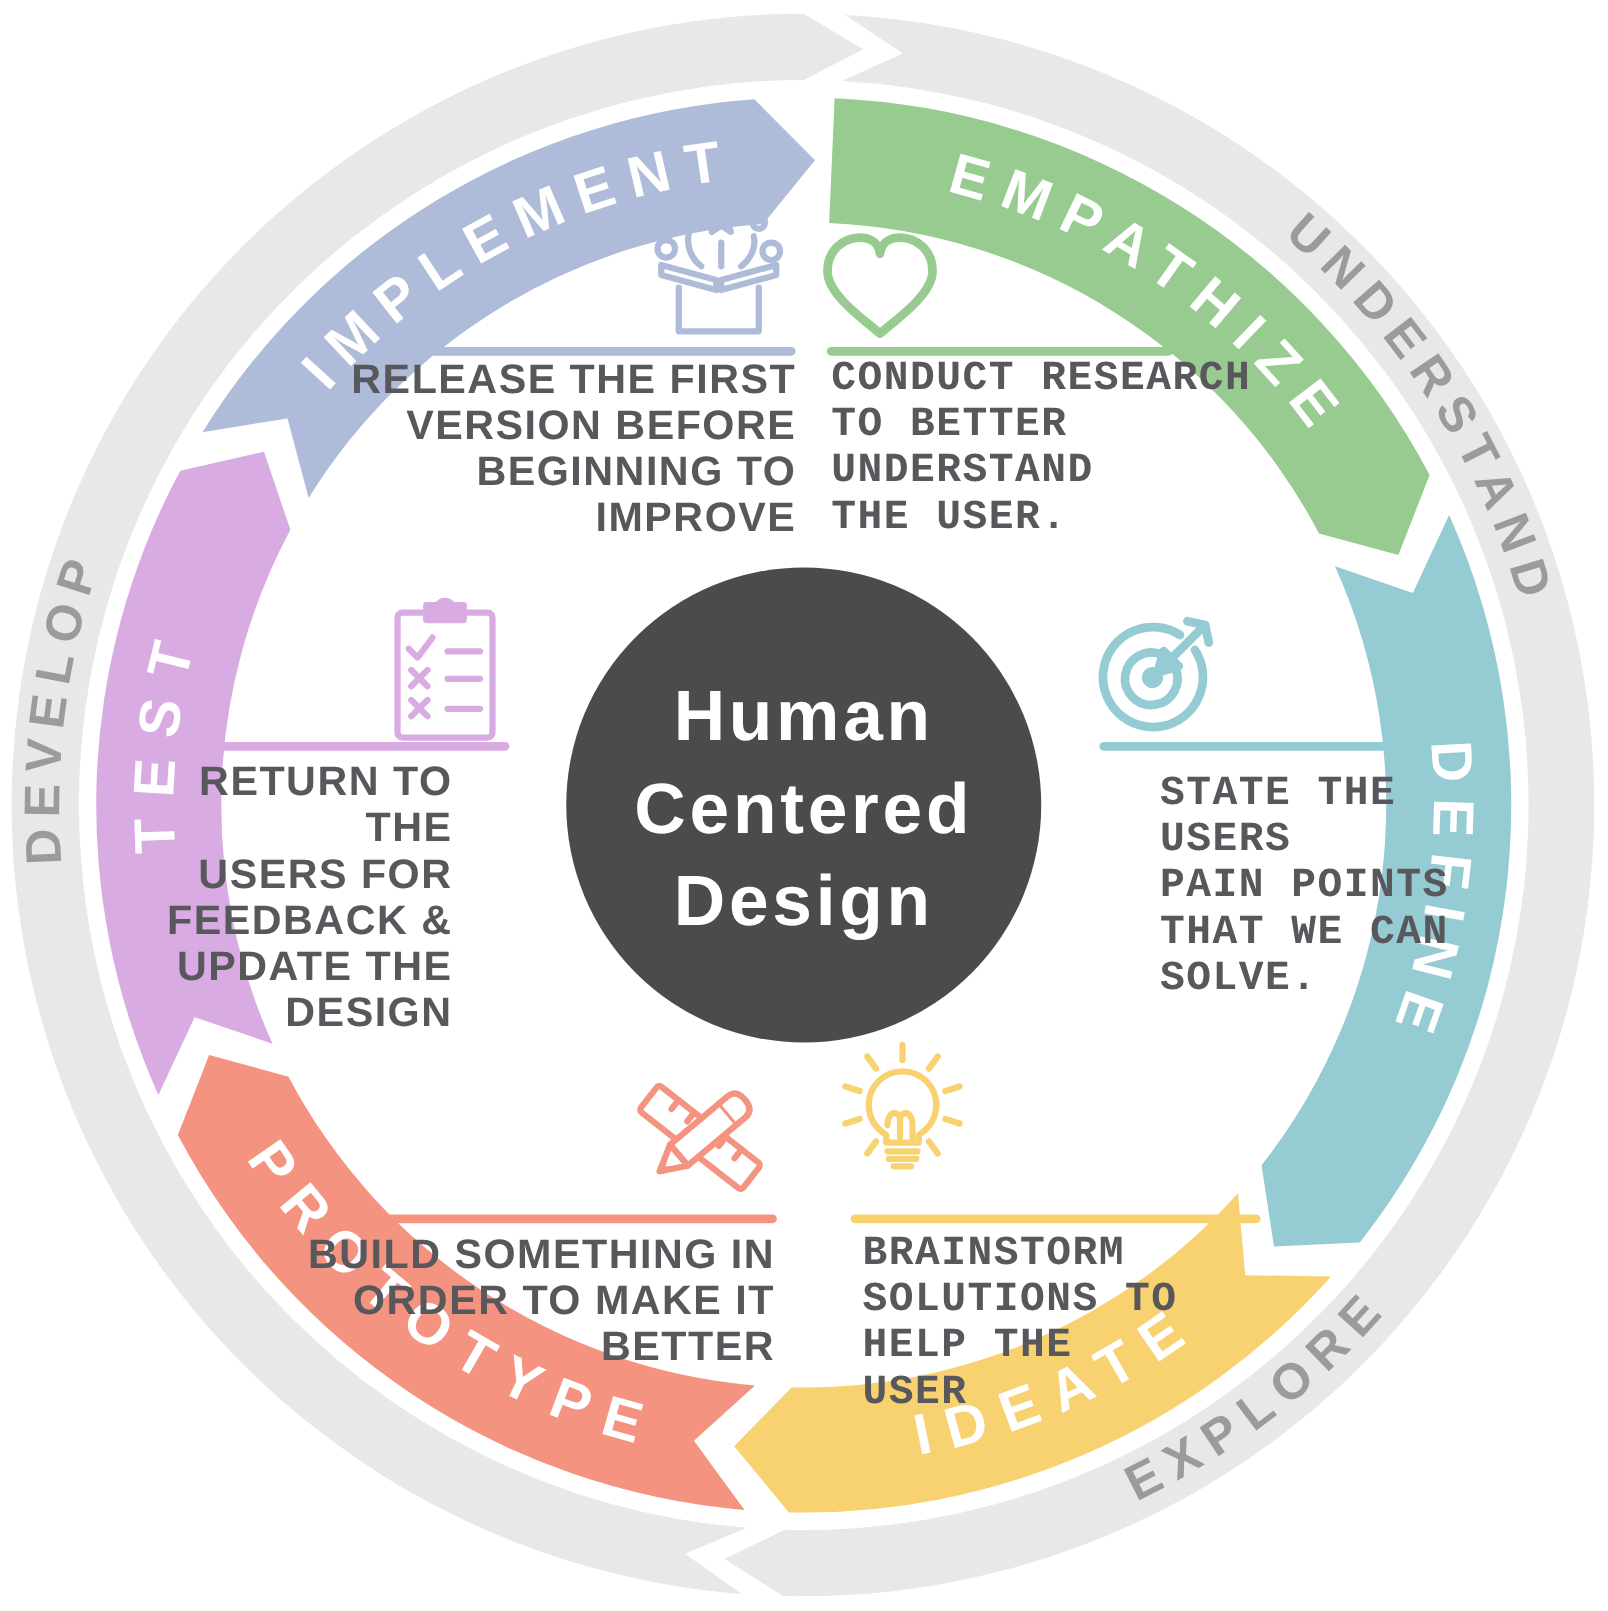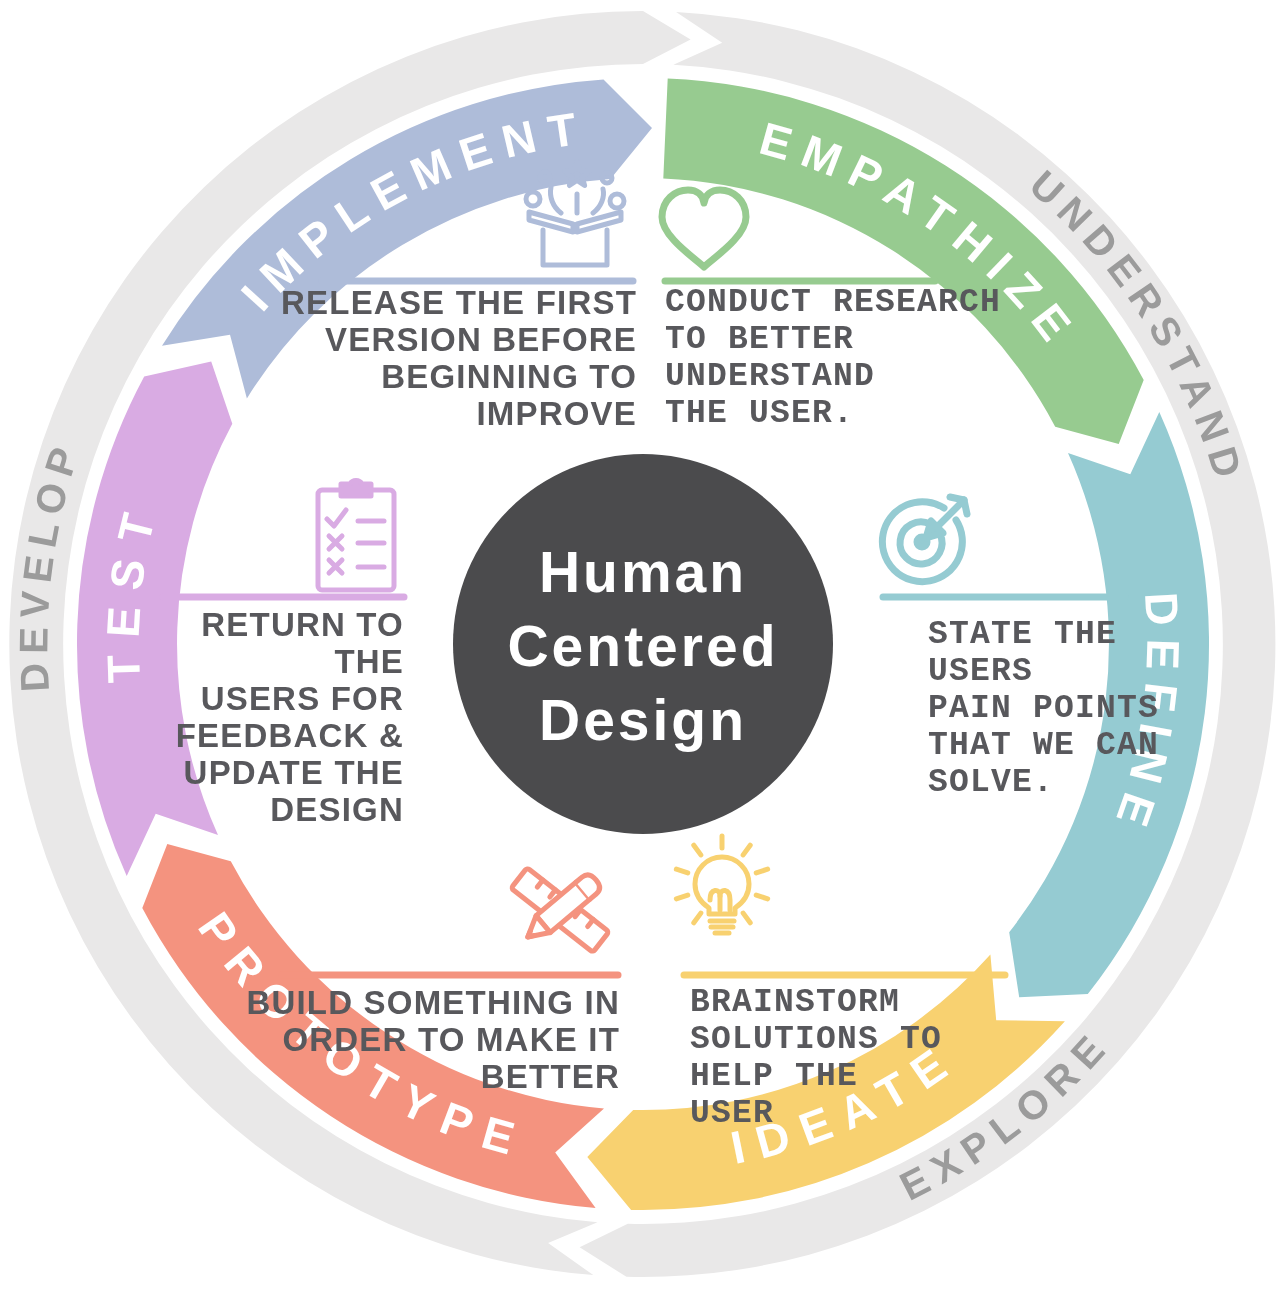--- a/index.html
+++ b/index.html
@@ -179,21 +179,21 @@
   <div class="stage-desc ar" style="top:284px;right:649px;width:360px;">RELEASE THE FIRST
 VERSION BEFORE
 BEGINNING TO IMPROVE</div>
   <div class="stage-desc al" style="top:284px;left:665px;width:360px;">CONDUCT RESEARCH
 TO BETTER UNDERSTAND
 THE USER.</div>
   <div class="stage-desc al" style="top:606px;left:928px;width:300px;margin-top:10px;">STATE THE USERS
 PAIN POINTS
 THAT WE CAN
 SOLVE.</div>
-  <div class="stage-desc ar" style="top:606px;right:882px;width:280px;">RETURN TO THE
+  <div class="stage-desc ar" style="top:606px;right:924px;width:280px;">RETURN TO THE
 USERS FOR
 FEEDBACK &amp;
 UPDATE THE
 DESIGN</div>
   <div class="stage-desc ar" style="top:984px;right:666px;width:380px;">BUILD SOMETHING IN
 ORDER TO MAKE IT
 BETTER</div>
   <div class="stage-desc al" style="top:984px;left:690px;width:330px;">BRAINSTORM
 SOLUTIONS TO
 HELP THE

